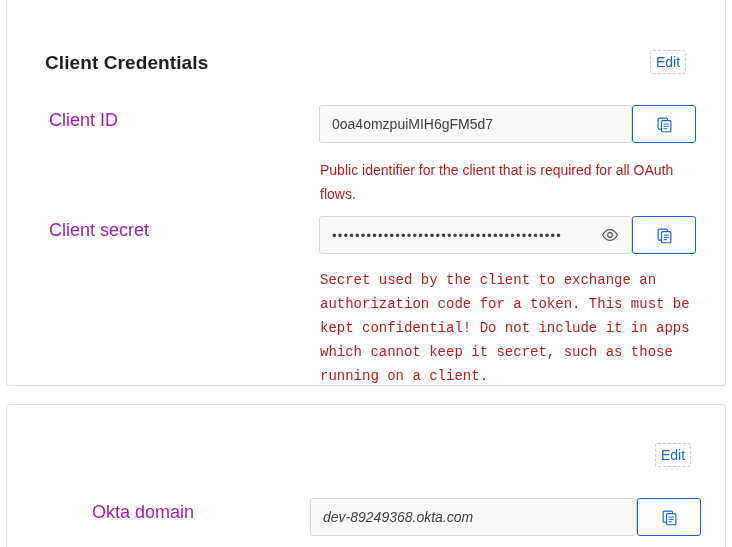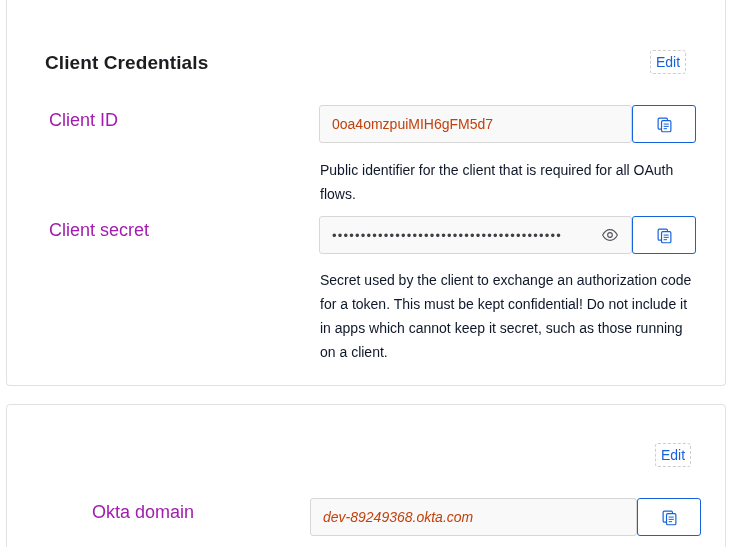--- a/index.html
+++ b/index.html
@@ -126,21 +126,21 @@
     font-size: 14px;
     color: #52525b;
   }
 
   .input-value {
     flex: 1;
     white-space: nowrap;
     overflow: hidden;
     text-overflow: clip;
     font-size: 14px;
-    color: #c2410c;
+    color: #404040;
   }
 
   .secret-dots {
     letter-spacing: 1.2px;
     font-size: 13px;
     color: #3f3f46;
     font-family: "Liberation Sans", sans-serif;
   }
 
   .eye-icon {
@@ -171,35 +171,35 @@
   .copy-icon {
     width: 17px;
     height: 17px;
     display: block;
   }
 
   .helper-text {
     position: absolute;
     font-size: 14px;
     line-height: 24px;
-    color: #0f172a;
+    color: #b91c1c;
     width: 380px;
   }
 
   
   #label-client-id { left: 42px; top: 110px; }
   #input-client-id { left: 312px; top: 105px; width: 313px; }
   #copy-client-id { left: 625px; top: 105px; }
   #helper-client-id { left: 313px; top: 144px; width: 375px; }
 
   
   #label-client-secret { left: 42px; top: 220px; }
   #input-client-secret { left: 312px; top: 216px; width: 313px; }
   #copy-client-secret { left: 625px; top: 216px; }
-  #helper-client-secret { left: 313px; top: 254px; width: 380px; }
+  #helper-client-secret { left: 313px; top: 254px; width: 380px; font-family: Liberation Mono, monospace; }
 
   
   #label-okta-domain { left: 46px; top: 502px; margin-left: 46px; }
   #input-okta-domain { left: 310px; top: 498px; width: 327px; font-style: italic; }
   #copy-okta-domain { left: 637px; top: 498px; }
 </style>
 </head>
 <body>
 
 <div class="page">

